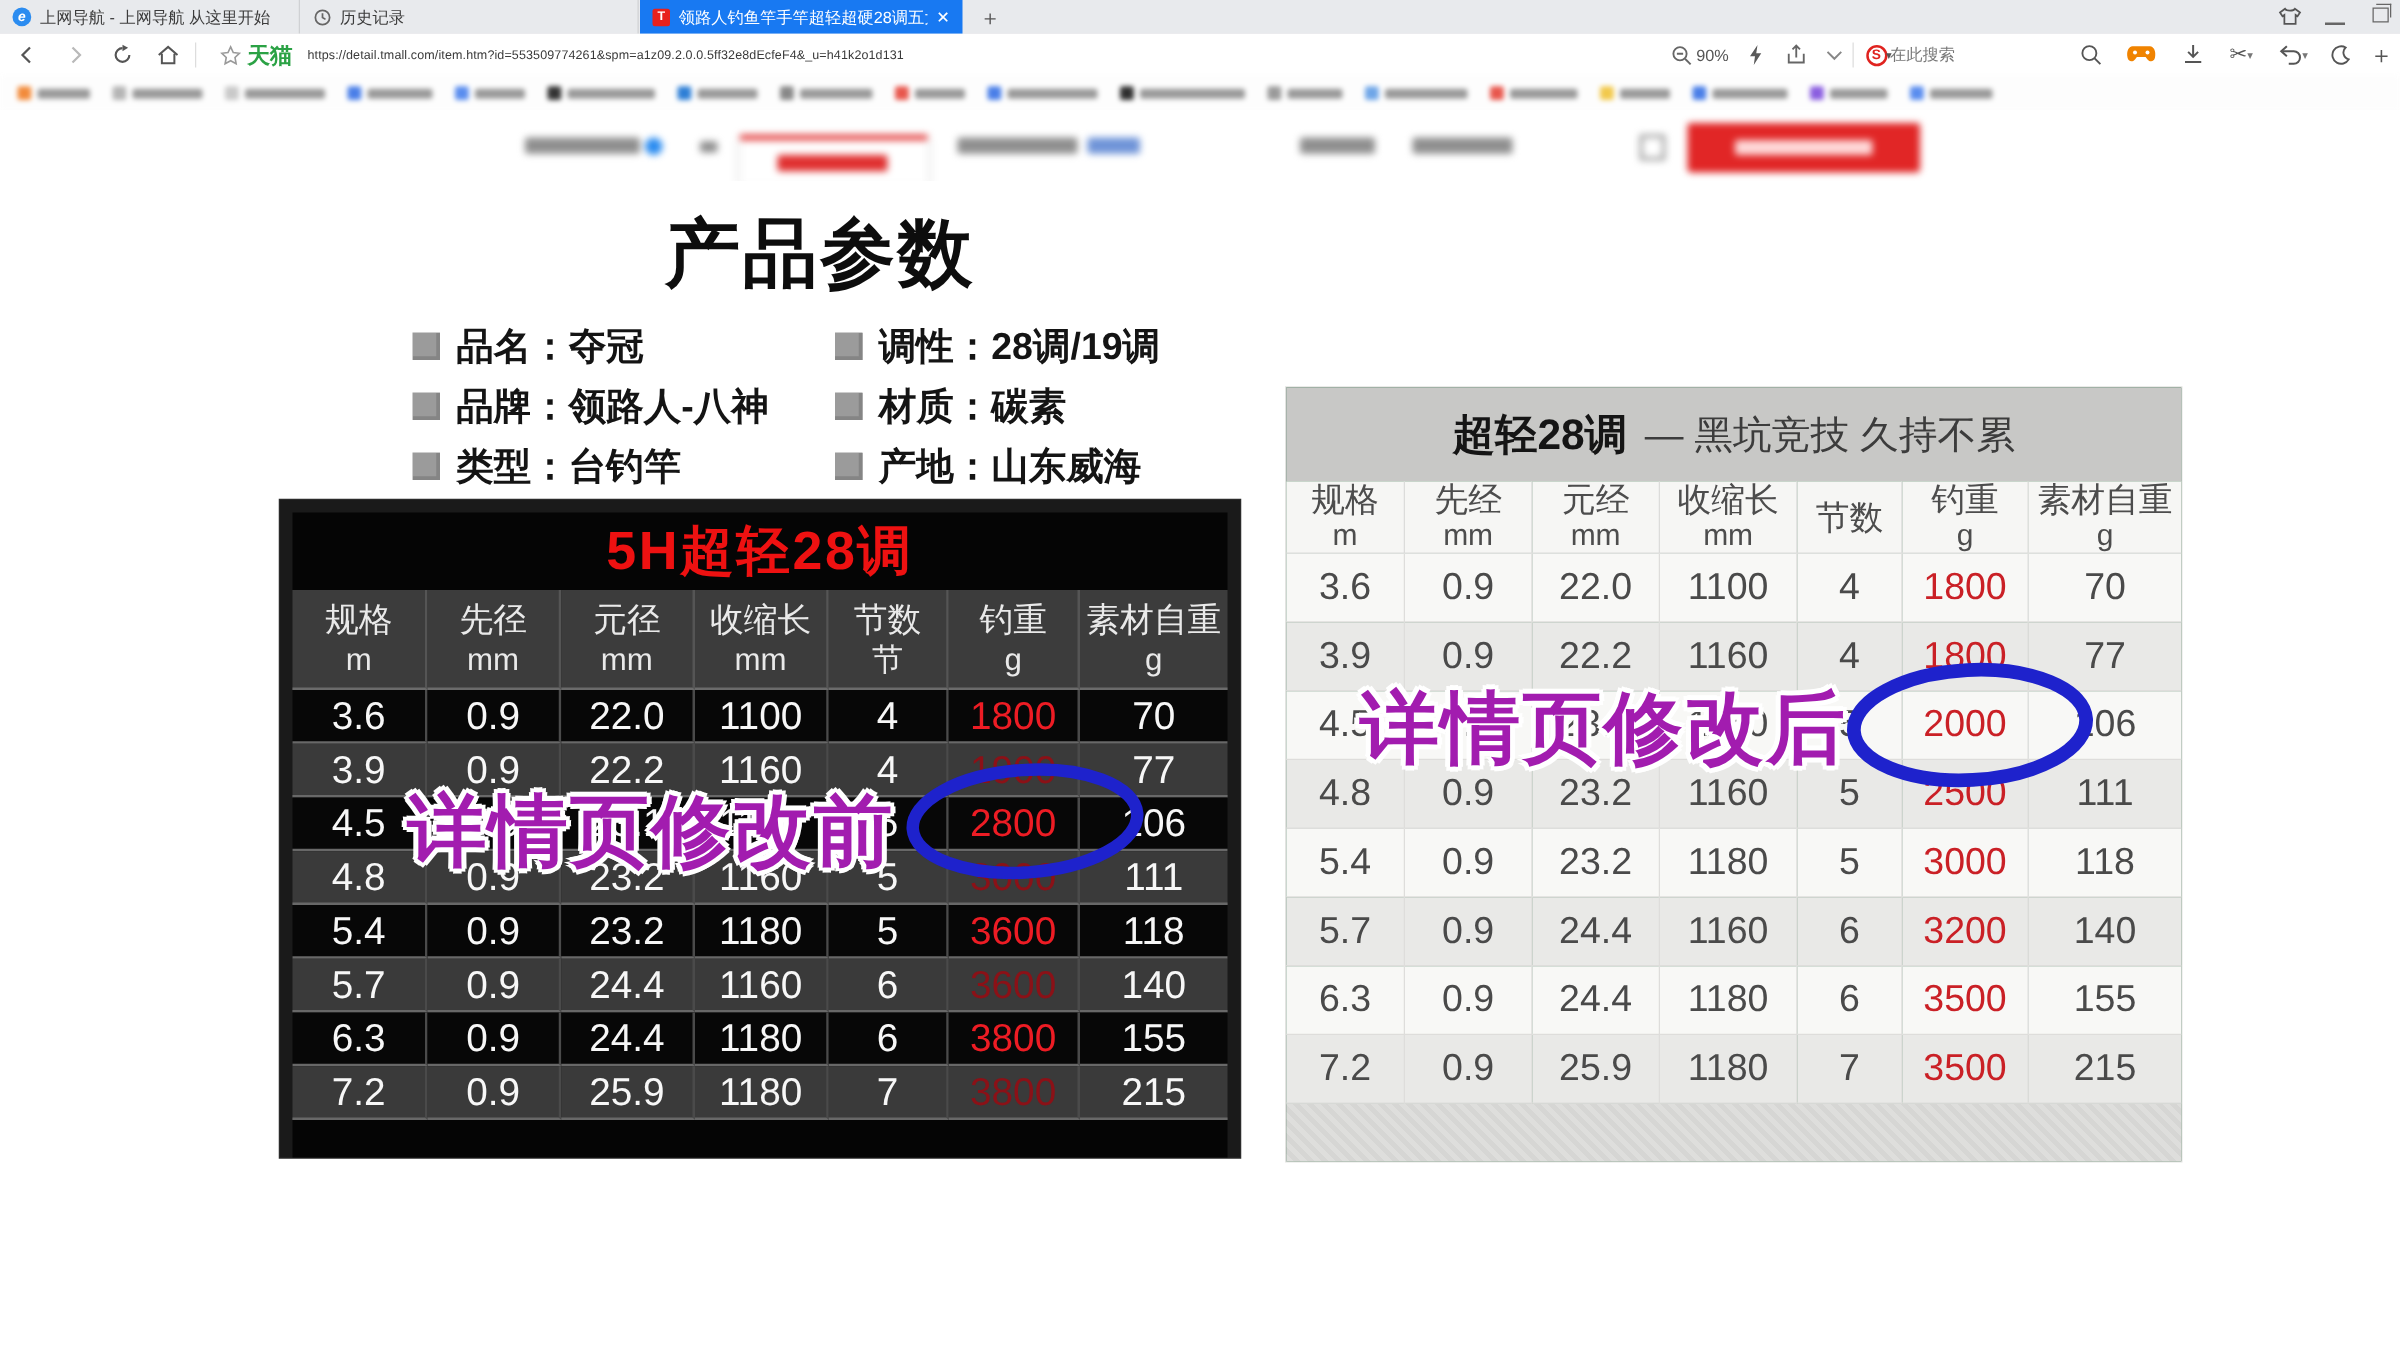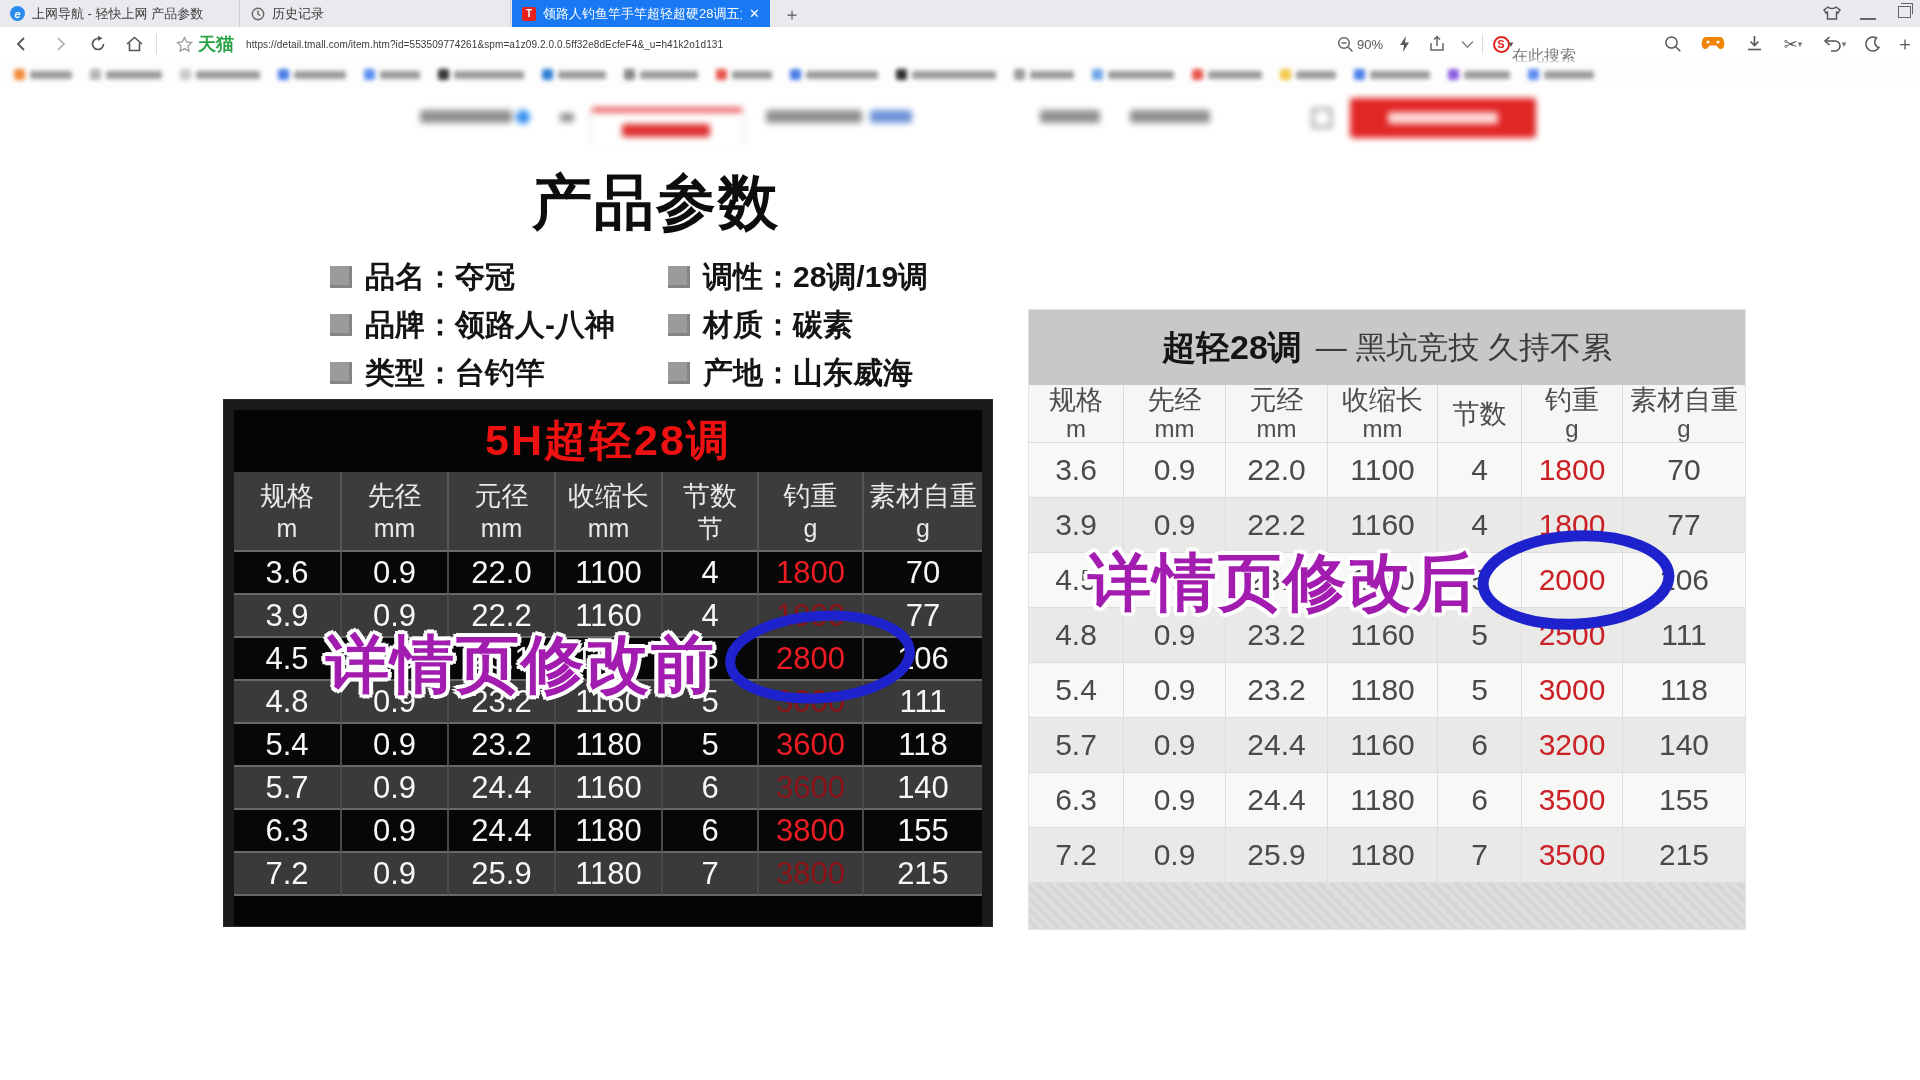--- a/index.html
+++ b/index.html
@@ -22,21 +22,21 @@
   .wc-rest{left:1898px;top:6px;width:11px;height:10px;border:1.5px solid #666;background:#e8eaed;}
   .wc-rest:before{content:"";position:absolute;left:2px;top:-4px;width:11px;height:10px;border:1.5px solid #666;border-bottom:none;border-left:none;}
 
   
   .addrbar{position:absolute;left:0;top:27px;width:1920px;height:34px;background:#fff;display:flex;align-items:center;}
   .abtn{position:absolute;top:0;height:34px;display:flex;align-items:center;justify-content:center;}
   .addr-url{position:absolute;left:246px;top:0;height:34px;display:flex;align-items:center;font-size:10px;color:#3a3a3a;letter-spacing:.1px;}
   .site-label{position:absolute;left:198px;top:0;height:34px;display:flex;align-items:center;font-size:18px;color:#2ba245;font-weight:bold;}
   .zoomlvl{position:absolute;left:1357px;top:0;height:34px;display:flex;align-items:center;font-size:13px;color:#555;}
   .sbadge{width:17px;height:17px;border-radius:50%;border:2px solid #e0231f;color:#e0231f;font-size:11px;font-weight:bold;display:flex;align-items:center;justify-content:center;box-sizing:border-box;}
-  .searchhint{position:absolute;left:1512px;top:12px;height:34px;display:flex;align-items:center;font-size:16px;color:#777;}
+  .searchhint{position:absolute;left:1512px;top:0;height:34px;display:flex;align-items:center;font-size:13px;color:#777;}
   .vdiv{position:absolute;top:7px;width:1px;height:20px;background:#ddd;}
 
   
   .bmbar{position:absolute;left:0;top:61px;width:1920px;height:27px;background:#fdfdfd;display:flex;align-items:center;gap:18px;padding:0 14px;box-sizing:border-box;filter:blur(2.2px);}
   .bm{display:inline-flex;align-items:center;gap:5px;flex:0 0 auto;}
   .bm i{width:11px;height:11px;border-radius:2px;display:inline-block;}
   .bm em{height:8px;background:#9a9a9a;border-radius:2px;display:inline-block;}
 
   
   .pstrip{position:absolute;left:0;top:88px;width:1920px;height:57px;background:#fff;border-bottom:1px solid #e4e4e4;box-shadow:0 2px 5px rgba(0,0,0,.05);}
@@ -99,21 +99,21 @@
   .icon-svg{display:block;}
 </style>
 </head>
 <body>
 
 <div class="screen">
 
   <div class="tabbar">
     <div class="tab tab1">
       <span class="e-logo">e</span>
-      <span class="ttl">上网导航 - 轻快上网 产品参数</span>
+      <span class="ttl">上网导航 - 上网导航 从这里开始</span>
     </div>
     <div class="tab tab2">
       <svg class="icon-svg" width="14" height="14">
           <circle cx="7" cy="7" r="5.7" fill="none" stroke="#666" stroke-width="1.4"></circle>
           <path d="M7 3.6V7l2.4 1.5" stroke="#666" stroke-width="1.4" fill="none"></path>
         </svg>
       <span class="ttl">历史记录</span>
     </div>
     <div class="tab tab3">
       <span class="tmall-logo">T</span>

